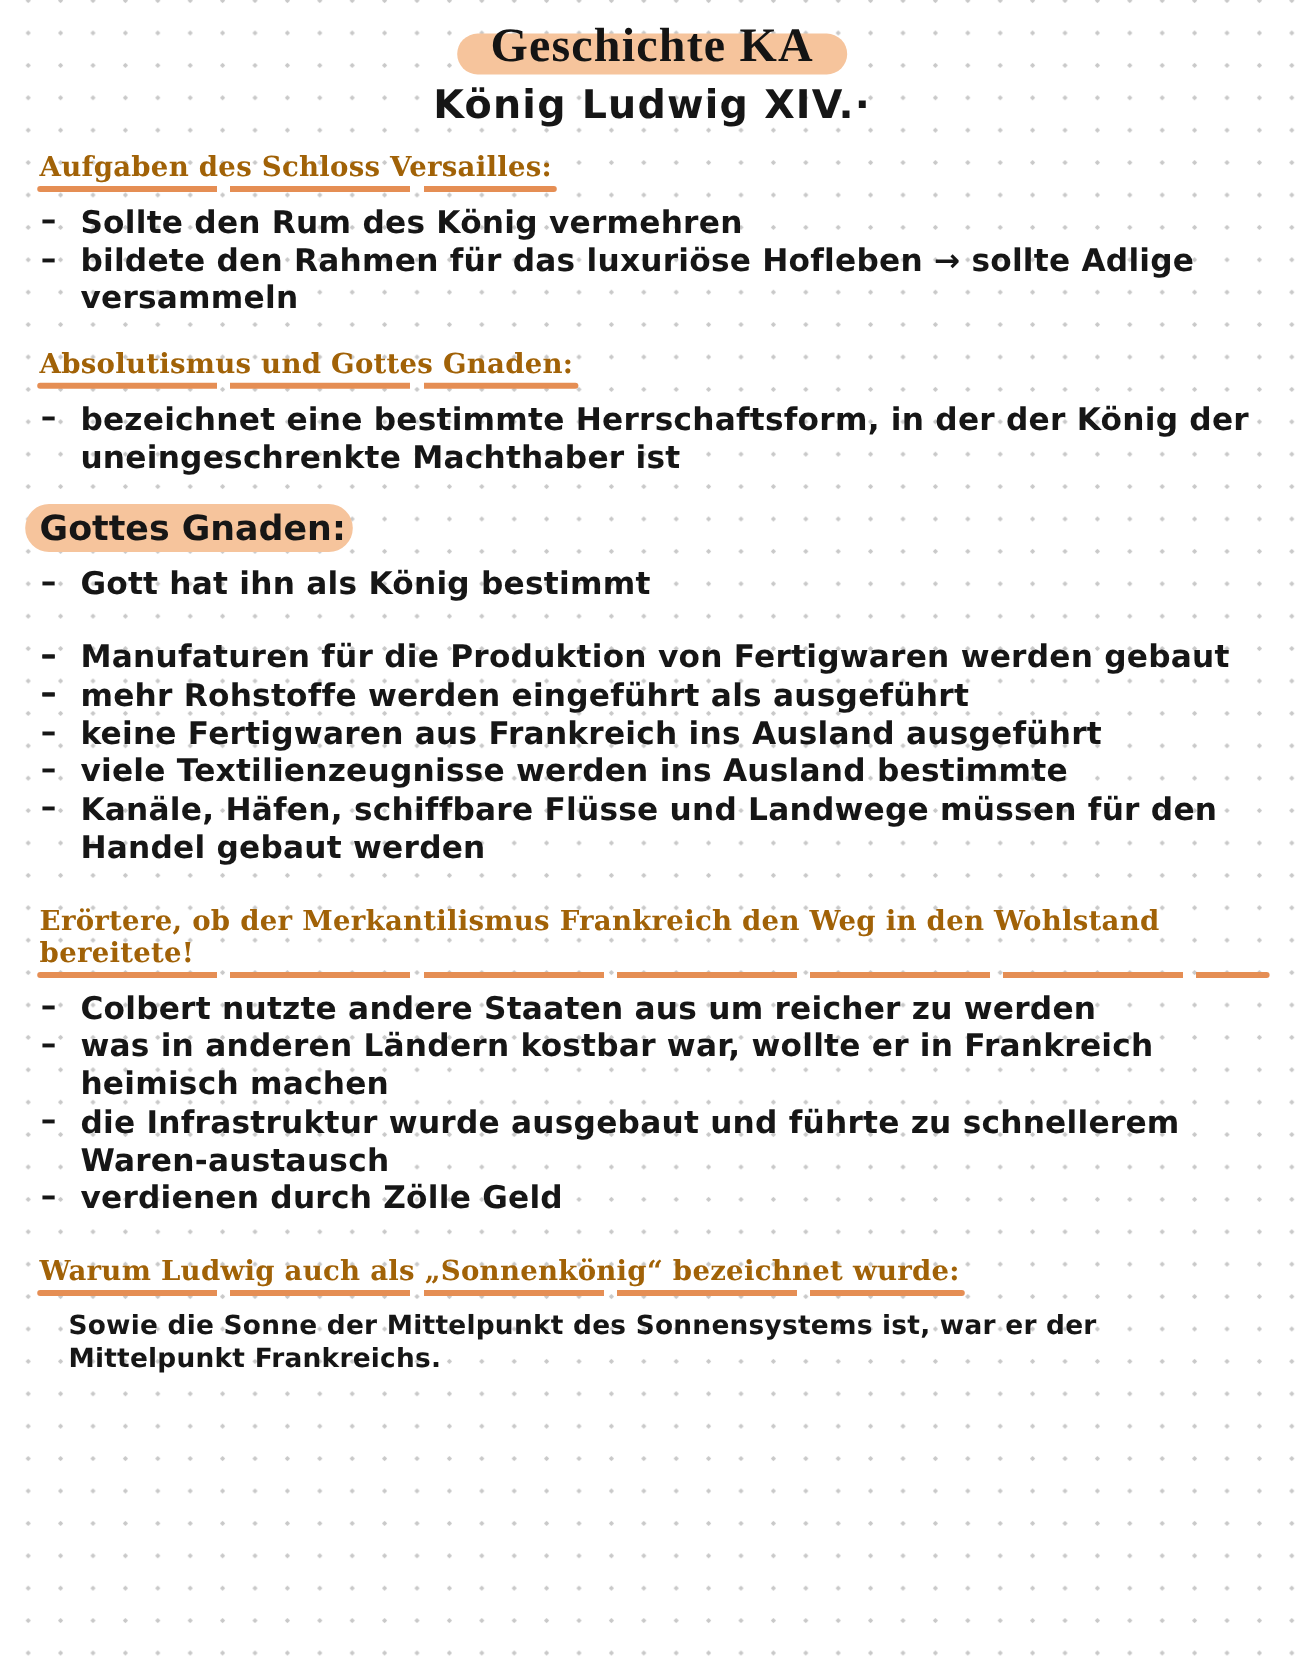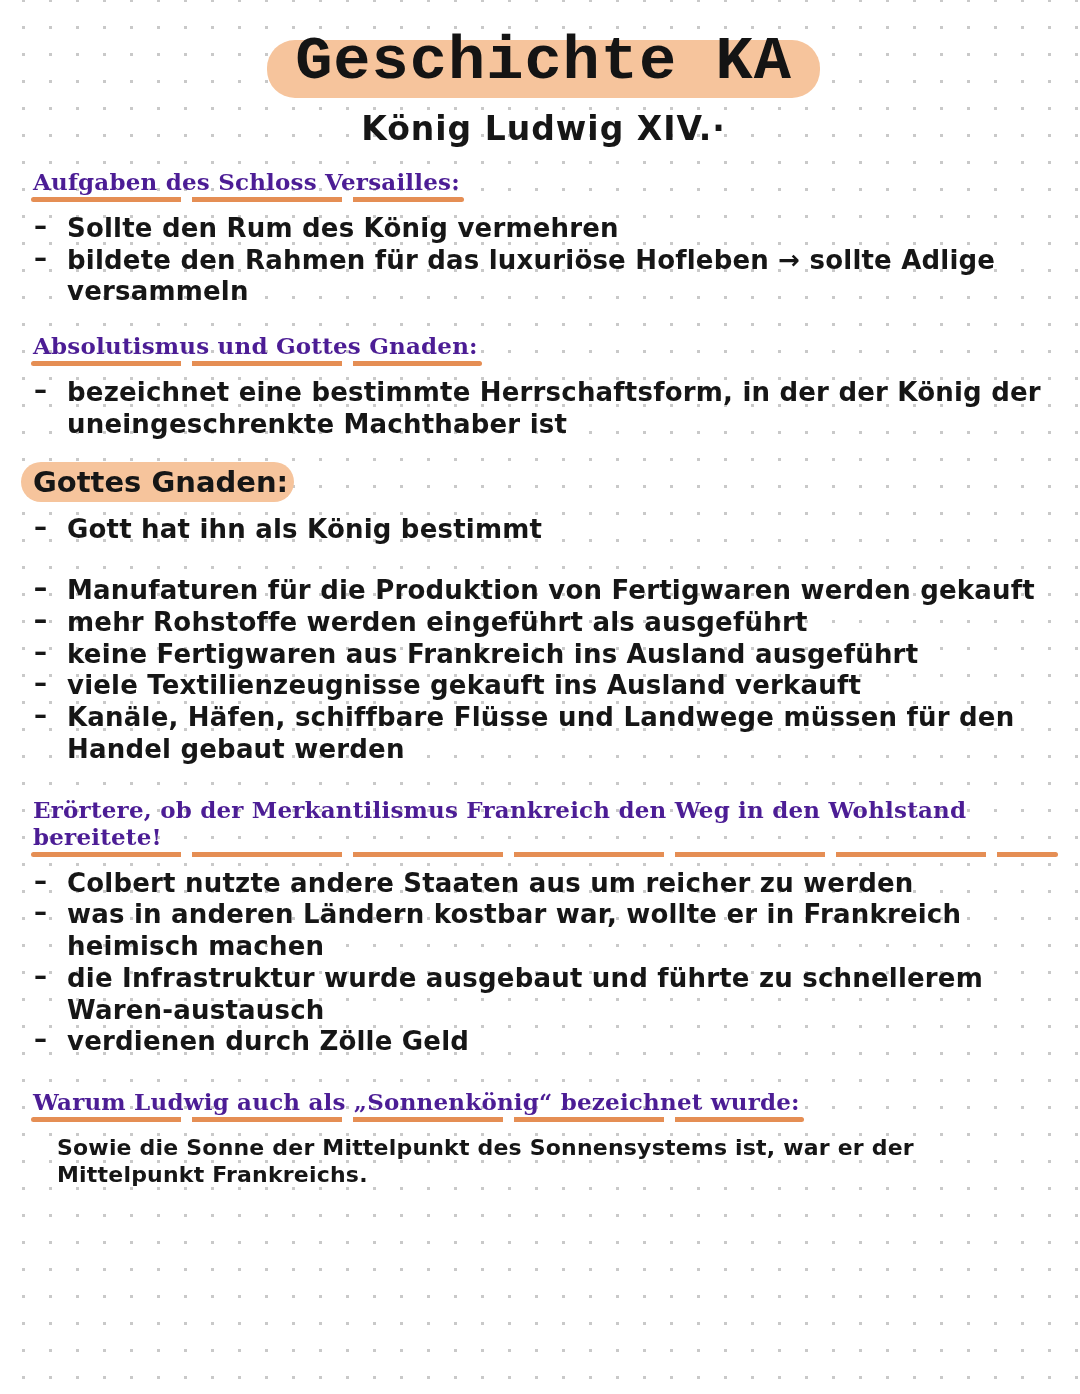--- a/index.html
+++ b/index.html
@@ -12,24 +12,24 @@
     background-image: radial-gradient(circle, var(--dot, #c9c9c9) 1.6px, transparent 1.9px);
     background-size: 27px 27px;
     background-position: 10px 14px;
     color: var(--ink, #161616);
   }
   .sheet { padding: 14px 26px 0 33px; }
 
   
   .title-block { text-align: center; }
   h1 {
-    margin: 12px;
-    font-family: Liberation Mono, monospace;
+    margin: 0;
+    font-family: Liberation Serif, serif;
     font-weight: 700;
-    font-size: 62px;
+    font-size: 40px;
     letter-spacing: 1px;
     color: #141414;
   }
   .hl-title { position: relative; display: inline-block; padding: 0 20px; z-index: 0; }
   .hl-title::before {
     content: "";
     position: absolute;
     left: -8px; right: -8px; top: 14px; bottom: -1px;
     background: var(--highlight, #f6c49c);
     border-radius: 28px;
@@ -50,21 +50,21 @@
 
   
   .heading {
     display: inline-block;
     position: relative;
     margin: 0;
     font-family: "DejaVu Serif", serif;
     font-weight: 700;
     font-size: 23px;
     letter-spacing: 0.2px;
-    color: #4c1d95;
+    color: #a16207;
     padding-bottom: 3px;
   }
   .heading::after {
     content: "";
     position: absolute;
     left: -2px; right: -4px; bottom: -4px;
     height: 5px;
     border-radius: 3px;
     background: repeating-linear-gradient(90deg,
       var(--underline, #e58e54) 0 150px,
@@ -136,25 +136,25 @@
 
     <div class="label hand"><span class="hl-pill">Gottes Gnaden:</span></div>
     <ul class="notes hand">
       <li><span class="dash">–</span><span>Gott hat ihn als König bestimmt</span></li>
     </ul>
   </section>
 
   <section class="sec-gap-lg">
     <ul class="notes hand">
       <li><span class="dash">–</span></li>
-      <li><span class="dash">–</span><span>Manufaturen für die Produktion von Fertigwaren werden gekauft</span></li>
+      <li><span class="dash">–</span><span>Manufaturen für die Produktion von Fertigwaren werden gebaut</span></li>
       <li><span class="dash">–</span></li>
       <li><span class="dash">–</span><span>mehr Rohstoffe werden eingeführt als ausgeführt</span></li>
       <li><span class="dash">–</span><span>keine Fertigwaren aus Frankreich ins Ausland ausgeführt</span></li>
-      <li><span class="dash">–</span><span>viele Textilienzeugnisse gekauft ins Ausland verkauft</span></li>
+      <li><span class="dash">–</span><span>viele Textilienzeugnisse werden ins Ausland bestimmte</span></li>
       <li><span class="dash">–</span><span>Kanäle, Häfen, schiffbare Flüsse und Landwege müssen für den Handel gebaut werden</span></li>
     </ul>
   </section>
 
   <section class="sec-gap-lg">
     <h2 class="heading">Erörtere, ob der Merkantilismus Frankreich den Weg in den Wohlstand bereitete!</h2>
     <ul class="notes hand">
       <li><span class="dash">–</span><span>Colbert nutzte andere Staaten aus um reicher zu werden</span></li>
       <li><span class="dash">–</span><span>was in anderen Ländern kostbar war, wollte er in Frankreich heimisch machen</span></li>
       <li><span class="dash">–</span><span>die Infrastruktur wurde ausgebaut und führte zu schnellerem Waren-austausch</span></li>

